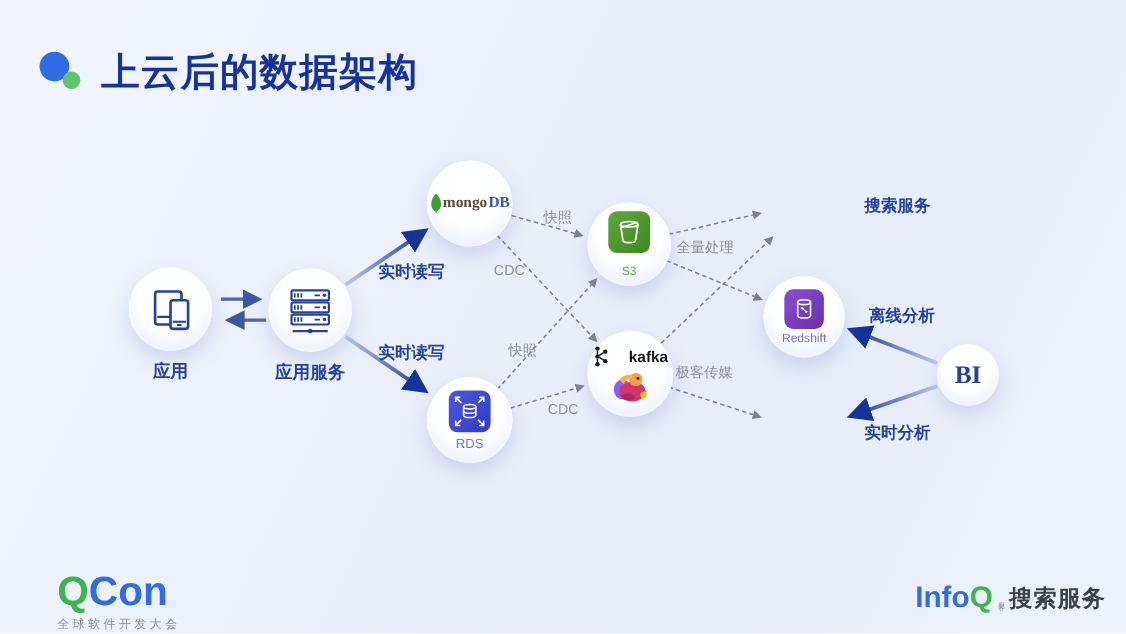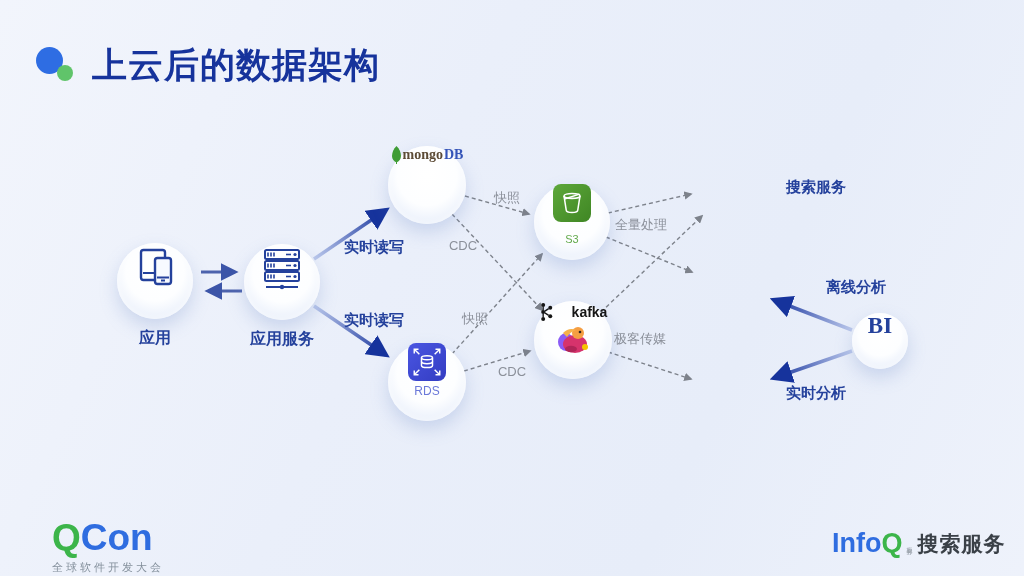--- a/index.html
+++ b/index.html
@@ -13,21 +13,21 @@
   .title-marker-blue { position:absolute; left:36px; top:47px; width:27px; height:27px;
     border-radius:50%; background:#2e6de3; }
   .title-marker-green { position:absolute; left:57px; top:65px; width:16px; height:16px;
     border-radius:50%; background:#60c46a; }
   .page-title { position:absolute; left:92px; top:42px; font-size:35px; font-weight:900;
     color:#16339c; letter-spacing:1px; }
   
   .node { position:absolute; border-radius:50%;
     background:radial-gradient(circle at 50% 38%, #ffffff 0%, #fdfeff 48%, #eef3fc 72%, #d9e4f7 90%, #c8d7f3 100%);
     box-shadow:0 8px 18px rgba(110,140,200,.28), inset 0 0 6px rgba(255,255,255,.9);
-    display:flex; flex-direction:column; align-items:center; }
+    display:flex; flex-direction:column; align-items:center; justify-content:center; }
   .sq-icon { border-radius:8px; display:flex; align-items:center; justify-content:center; }
   .node-caption { position:absolute; text-align:center; color:#24419c; font-size:16px; font-weight:600; }
   
   .elab { position:absolute; transform:translateX(-50%); white-space:nowrap; }
   .elab.gray { color:#8b909a; font-size:13px; }
   .elab.blue { color:#24419c; font-size:15px; font-weight:600; }
   
   .mongo-row { display:flex; align-items:center; gap:1px; font-family:"Liberation Serif","DejaVu Serif",serif; font-weight:700; font-size:14px; }
   .mongo-p1 { color:#5c4b36; } .mongo-p2 { color:#3554b8; }
   .kafka-row { display:flex; align-items:center; gap:18px; font-weight:700; font-size:14px; color:#151515; }
@@ -213,36 +213,50 @@
       <ellipse cx="21" cy="19" rx="12" ry="9" fill="#d6336c"></ellipse>
       <circle cx="24" cy="8" r="6" fill="#f59e42"></circle>
       <circle cx="26" cy="7" r="1.3" fill="#30261f"></circle>
       <path d="M9,8 Q15,2 22,5 Q16,7 13,12 Z" fill="#f6b14b"></path>
       <circle cx="31" cy="22" r="3" fill="#f5c400"></circle>
       <ellipse cx="17" cy="24" rx="6" ry="3.2" fill="#b02558"></ellipse>
     </svg>
   </div>
 
 
+  <div class="node" style="left:694px; top:251px; width:74px; height:74px;">
+    <div class="sq-icon" style="width:36px; height:36px; background:linear-gradient(135deg,#8a4fd0,#6a2fb0);">
+      <svg width="30" height="30" viewBox="0 0 36 36">
+        <g stroke="#fff" stroke-width="1.7" fill="none">
+          <ellipse cx="18" cy="10.5" rx="7" ry="2.6"></ellipse>
+          <path d="M11,10.5 L11,25 C11,26.6 14.1,27.8 18,27.8 C21.9,27.8 25,26.6 25,25 L25,10.5"></path>
+        </g>
+        <circle cx="16" cy="17" r="1.3" fill="#fff"></circle>
+        <circle cx="20.5" cy="21" r="1.3" fill="#fff"></circle>
+        <path d="M16,17 L20.5,21" stroke="#fff" stroke-width="1"></path>
+      </svg>
+    </div>
+    <div class="rs-label">Redshift</div>
+  </div>
 
 
   <div class="node" style="left:852px; top:313px; width:56px; height:56px;">
     <div class="bi-label">BI</div>
   </div>
 
   <div class="elab blue" style="left:374px; top:238px;">实时读写</div>
   <div class="elab blue" style="left:374px; top:311px;">实时读写</div>
   <div class="elab gray" style="left:507px; top:189px;">快照</div>
   <div class="elab gray" style="left:463px; top:238px;">CDC</div>
   <div class="elab gray" style="left:475px; top:310px;">快照</div>
   <div class="elab gray" style="left:512px; top:364px;">CDC</div>
   <div class="elab gray" style="left:641px; top:216px;">全量处理</div>
   <div class="elab gray" style="left:640px; top:330px;">极客传媒</div>
   <div class="elab blue" style="left:816px; top:178px;">搜索服务</div>
-  <div class="elab blue" style="left:856px; top:278px;">离线分析</div>
+  <div class="elab blue" style="left:820px; top:278px;">离线分析</div>
   <div class="elab blue" style="left:816px; top:384px;">实时分析</div>
 
   <div class="qcon">
     <div class="qcon-word"><span class="qcon-q">Q</span><span class="qcon-con">Con</span></div>
     <div class="qcon-sub">全球软件开发大会</div>
   </div>
   <div class="infoq">
     <span class="infoq-word"><span class="infoq-info">Info</span><span class="infoq-q">Q</span></span>
     <span class="infoq-vert">极客邦</span>
     <span class="infoq-media">搜索服务</span>

